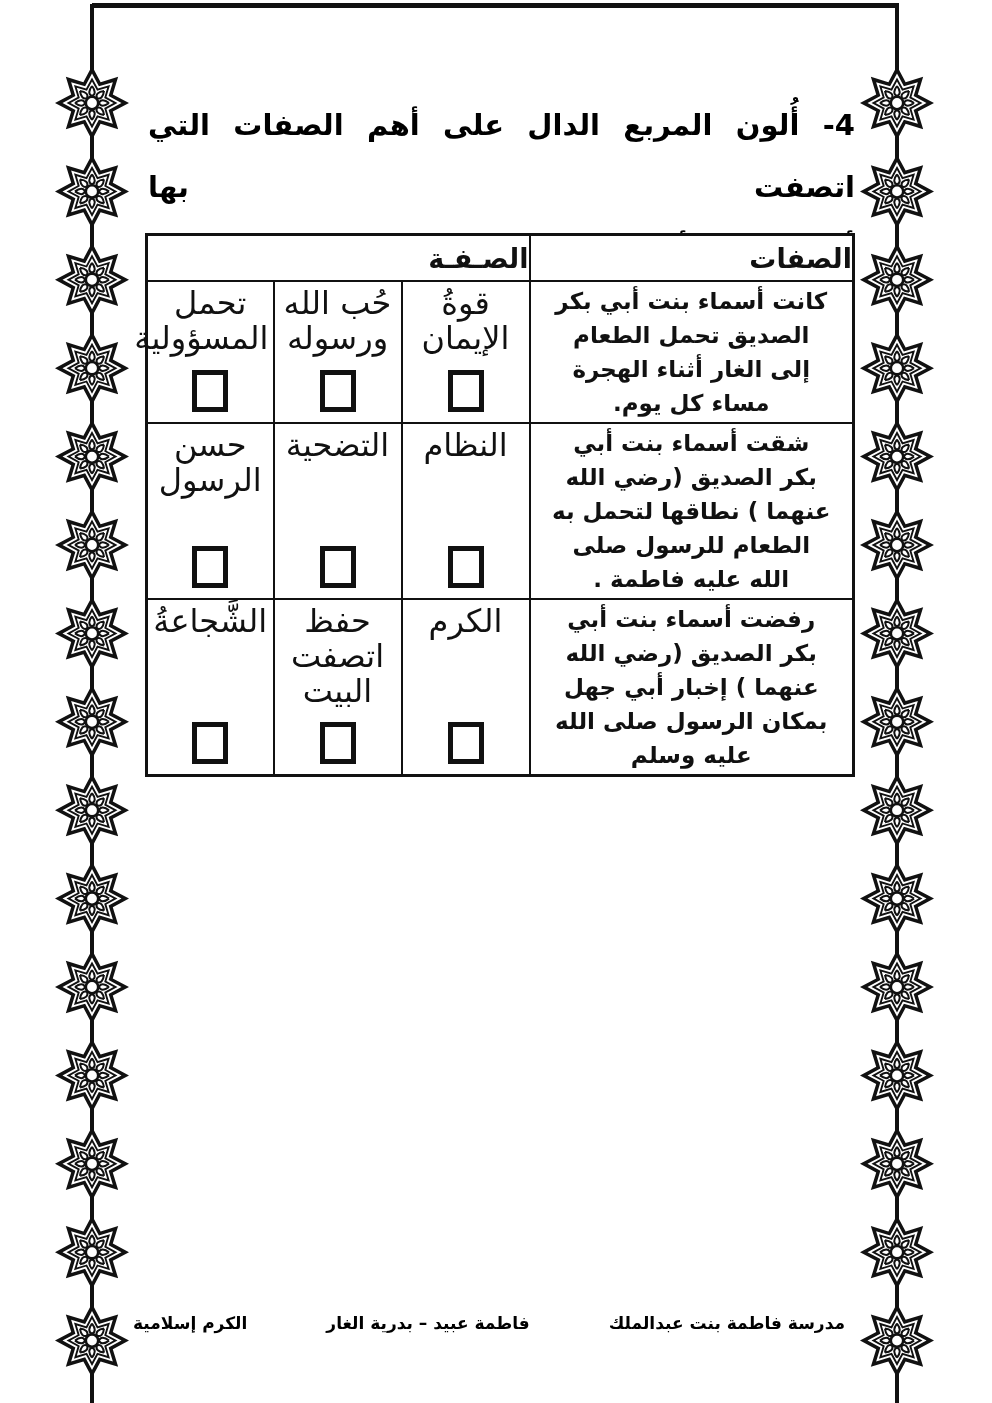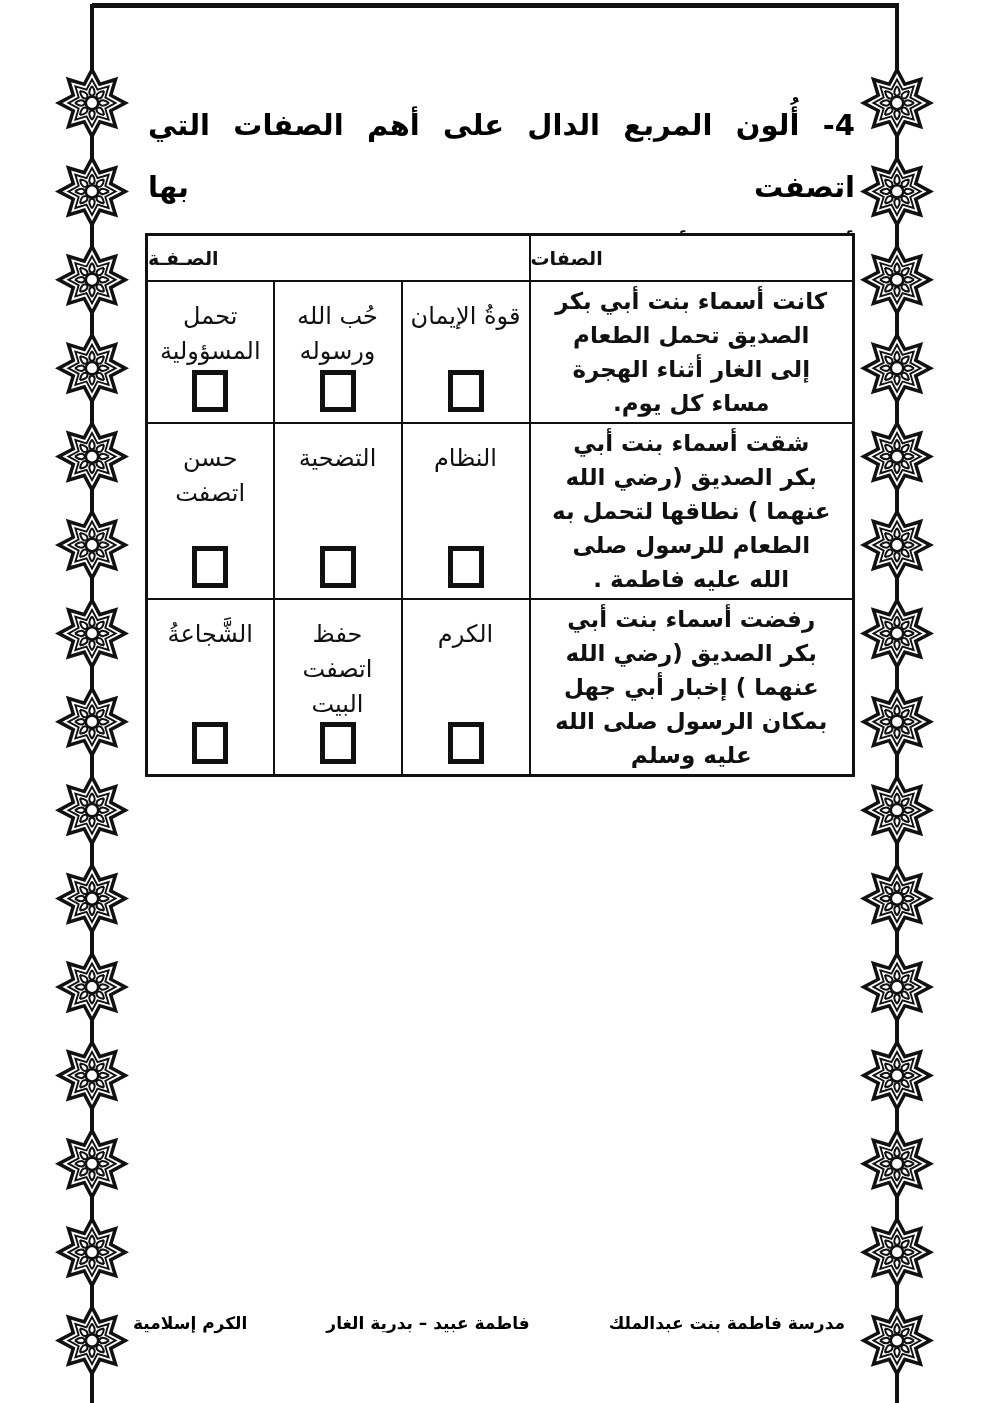--- a/index.html
+++ b/index.html
@@ -19,28 +19,28 @@
   }
   .title .l1{text-align:justify;text-align-last:justify;text-justify:inter-word;}
   .title .l2{text-align:right;}
   
   .qtable{
     position:absolute;right:137px;top:233px;width:707px;
     direction:rtl;border-collapse:collapse;table-layout:fixed;
     border:3px solid #111;
   }
   .qtable th,.qtable td{border:2px solid #111;background:#fff;}
-  .qtable th{height:44px;font-size:19px;font-weight:bold;text-align:left;vertical-align:middle;padding:0;}
+  .qtable th{height:44px;font-size:27px;font-weight:bold;text-align:right;vertical-align:middle;padding:0;}
   td.sit{
     font-weight:bold;font-size:23px;line-height:34px;text-align:center;
     vertical-align:middle;padding:2px 21px;
   }
   td.trait{
     position:relative;vertical-align:top;text-align:center;
-    font-size:24px;line-height:35px;font-weight:normal;padding:17px 4px 0 4px;
+    font-size:32px;line-height:35px;font-weight:normal;padding:4px 4px 0 4px;
   }
   tr.r1{height:139px;} tr.r2{height:137px;} tr.r3{height:174px;}
   .cbx{
     position:absolute;bottom:10px;left:50%;transform:translateX(-50%);
     width:36px;height:42px;border:5px solid #111;background:#fff;box-sizing:border-box;
   }
   
   .footer{
     position:absolute;right:147px;top:1313px;width:712px;
     direction:rtl;display:flex;justify-content:space-between;align-items:center;
@@ -1028,21 +1028,21 @@
         <td class="sit">شقت أسماء بنت أبي بكر الصديق (رضي الله عنهما ) نطاقها لتحمل به الطعام للرسول صلى الله عليه فاطمة .</td>
         <td class="trait">
           <span>النظام</span>
           <div class="cbx"></div>
         </td>
         <td class="trait">
           <span>التضحية</span>
           <div class="cbx"></div>
         </td>
         <td class="trait">
-          <span>حسن اتصفت</span>
+          <span>حسن الرسول</span>
           <div class="cbx"></div>
         </td>
       </tr>
 
       <tr class="r3">
         <td class="sit">رفضت أسماء بنت أبي بكر الصديق (رضي الله عنهما ) إخبار أبي جهل بمكان الرسول صلى الله عليه وسلم</td>
         <td class="trait">
           <span>الكرم</span>
           <div class="cbx"></div>
         </td>

